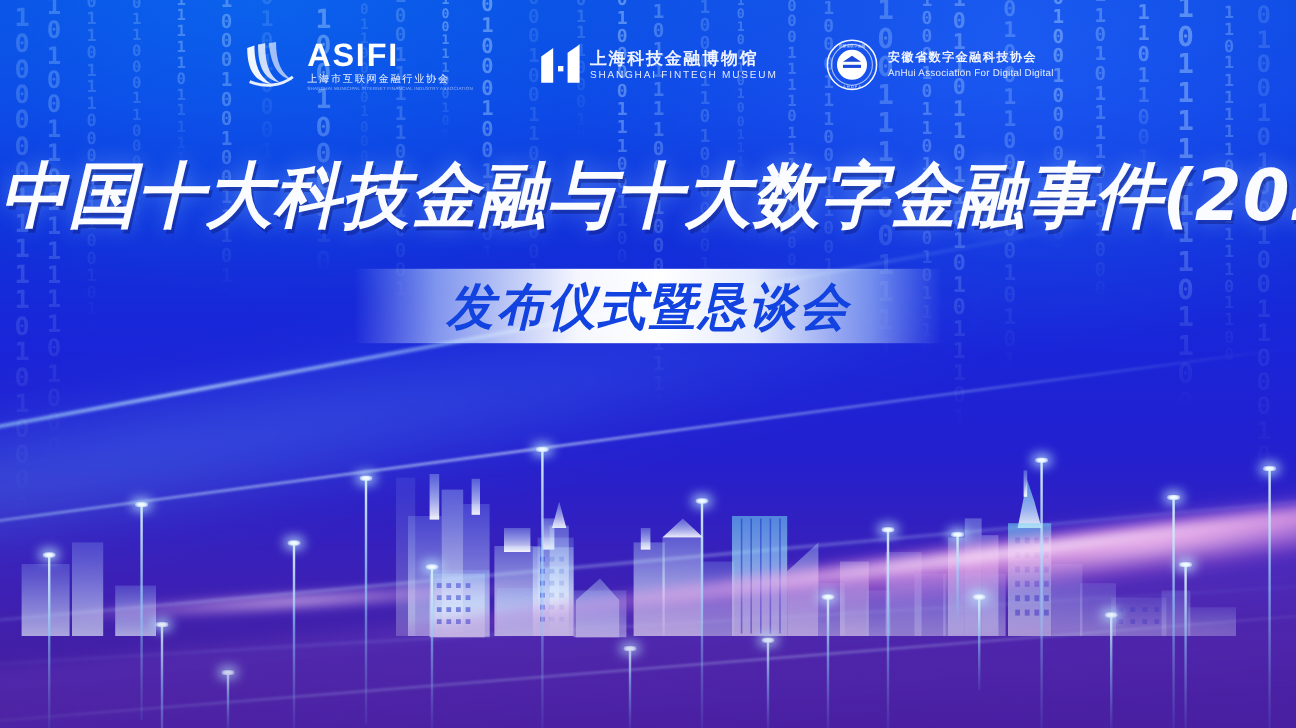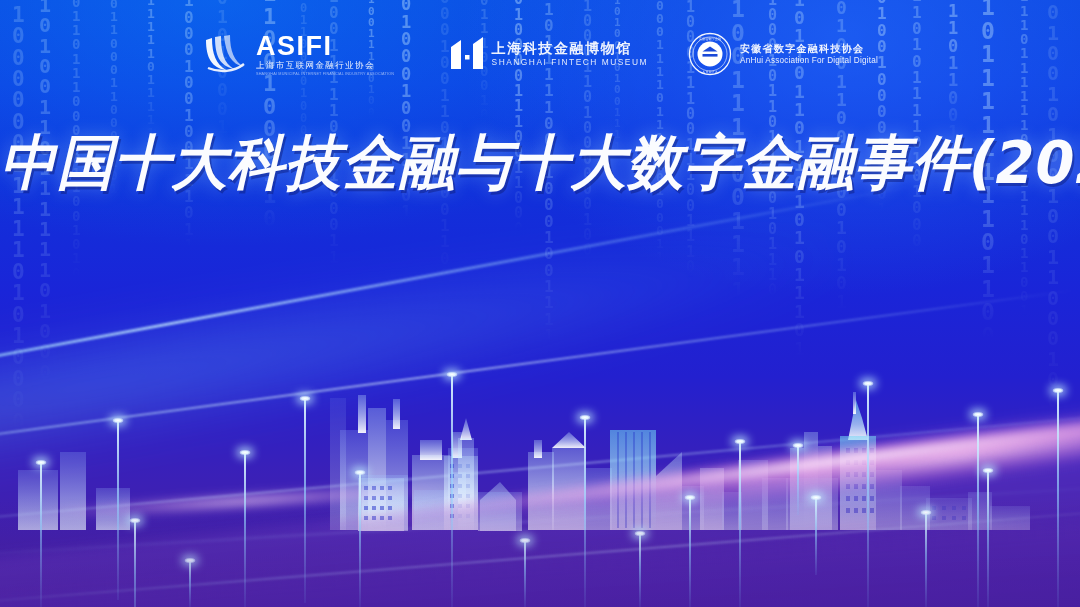--- a/index.html
+++ b/index.html
@@ -1208,15 +1208,18 @@
       <div class="logo-txt">
         <div class="logo-sub">安徽省数字金融科技协会</div>
         <div class="logo-sub2">AnHui Association For Digital Digital</div>
       </div>
     </div>
 
   </div>
 
   <div class="title-main">中国十大科技金融与十大数字金融事件(2024)</div>
 
+  <div class="subtitle-banner">
+    <div class="subtitle-text">发布仪式暨恳谈会</div>
+  </div>
 
 
 </div>
 
 </body></html>

